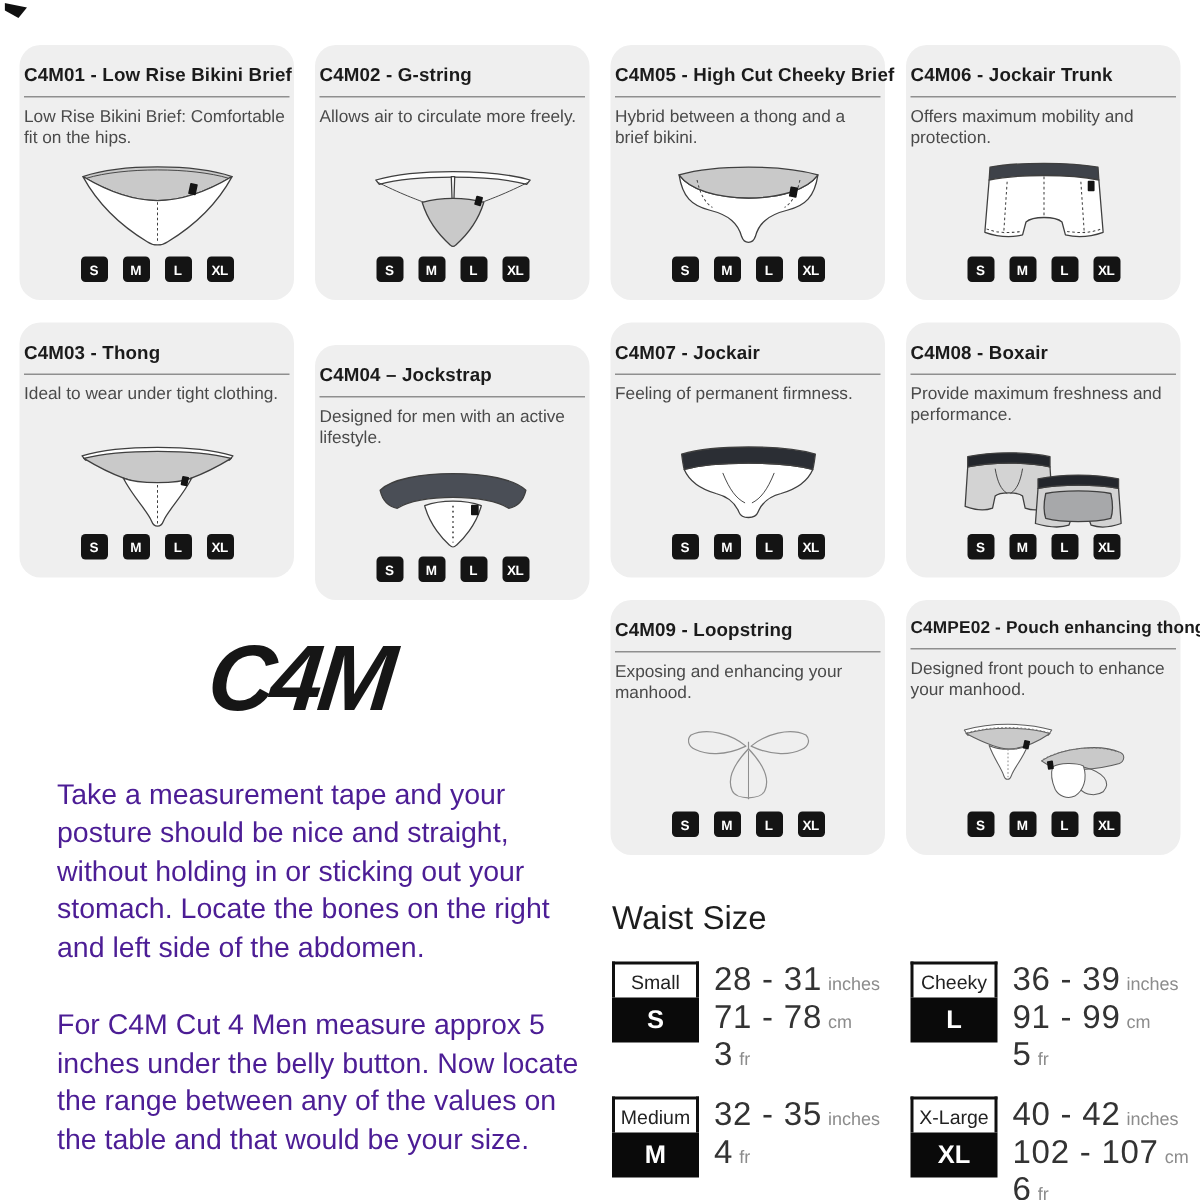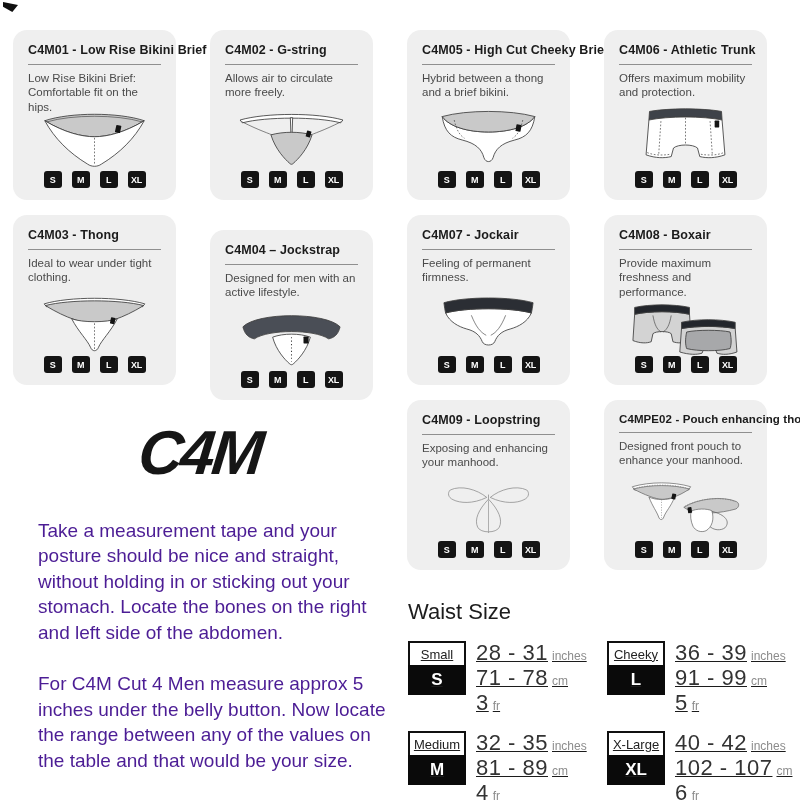--- a/index.html
+++ b/index.html
@@ -1,22 +1,22 @@
 <!DOCTYPE html>
 <html><head>
 <meta charset="utf-8">
 <style>
   html,body{margin:0;padding:0;background:#ffffff;}
   #page{position:relative;width:800px;height:800px;background:#ffffff;overflow:hidden;
         font-family:"Liberation Sans",sans-serif;color:#1c1c1c;}
   .corner-mark{position:absolute;left:3px;top:2px;width:15px;height:10px;background:#101010;
         clip-path:polygon(0 0,100% 30%,62% 100%,0 48%);}
   
-  .card{position:absolute;width:163px;height:170px;background:#efefef;border-radius:14px;
-        padding:13px 15px 10px;box-sizing:border-box;display:flex;flex-direction:column;}
+  .card{position:absolute;width:183px;height:170px;background:#efefef;border-radius:14px;
+        padding:13px 3px 10px;box-sizing:border-box;display:flex;flex-direction:column;}
   .ct{margin:0;font-size:12.5px;font-weight:bold;color:#1b1b1b;letter-spacing:.1px;white-space:nowrap;}
   .divider{height:1px;background:#8f8f8f;margin:7px 0 6px;}
   .cd{margin:0;font-size:11.5px;line-height:1.25;color:#4a4a4a;min-height:29px;}
   .illo{flex:1;display:flex;align-items:center;justify-content:center;}
   .illo svg{width:156px;height:64px;display:block;}
   .chips{display:flex;justify-content:center;gap:10px;padding-bottom:2px;}
   .chip{width:18px;height:17px;background:#141414;color:#fff;border-radius:3px;
         font-size:9px;font-weight:bold;display:flex;align-items:center;justify-content:center;letter-spacing:-.3px;}
   
   .brand{position:absolute;left:30px;top:424px;width:340px;text-align:center;}
@@ -25,21 +25,21 @@
   .brand-sub{font-size:14px;letter-spacing:2.5px;color:#2a2a2a;margin-top:1px;}
   
   .instructions{position:absolute;left:38px;top:518px;width:358px;font-size:19px;
         line-height:1.34;color:#4c1d95;}
   .instructions p{margin:0;}
   .instructions p + p{margin-top:26px;}
   
   .waist{position:absolute;left:408px;top:599px;width:385px;}
   .waist-title{font-size:22px;font-weight:500;color:#1d1d1d;margin:0 0 16px 0;}
   .waist-grid{display:grid;grid-template-columns:199px 186px;row-gap:14px;}
-  .wentry{display:flex;text-decoration:underline;}
+  .wentry{display:flex;}
   .sizebox{width:58px;flex:none;}
   .sizebox .lab{height:24px;background:#ffffff;border:2px solid #101010;border-bottom:none;
         display:flex;align-items:center;justify-content:center;font-size:13px;color:#222;box-sizing:border-box;}
   .sizebox .abbr{height:30px;background:#0a0a0a;color:#fff;display:flex;align-items:center;
         justify-content:center;font-size:17px;font-weight:bold;}
   .measures{margin-left:10px;padding-top:1px;}
   .mline{line-height:22px;white-space:nowrap;}
   .big{font-size:22px;color:#333;letter-spacing:.5px;}
   .unit{font-size:12px;color:#8c8c8c;margin-left:4px;}
   
@@ -114,21 +114,21 @@
     </div>
     <div class="chips">
       <span class="chip">S</span>
       <span class="chip">M</span>
       <span class="chip">L</span>
       <span class="chip">XL</span>
     </div>
   </section>
 
   <section class="card" style="left:604px;top:30px">
-    <h3 class="ct">C4M06 - Athletic Trunk</h3>
+    <h3 class="ct">C4M06 - Jockair Trunk</h3>
     <div class="divider"></div>
     <p class="cd">Offers maximum mobility and protection.</p>
     <div class="illo">
       <svg viewBox="0 0 200 112">
         <path class="o" d="M37 13 C70 7 130 7 163 13 L164 28 C130 21 70 21 36 28 Z" fill="#3e4249"></path>
         <path class="o" d="M36 28 C70 21 130 21 164 28 L169 89 C152 95 137 95 125 92 L121 77 C113 70 87 70 79 77 L75 92 C63 95 48 95 31 89 Z" fill="#ffffff"></path>
         <path class="dash" d="M57 30 L53 90"></path>
         <path class="dash" d="M143 30 L147 90"></path>
         <path class="dash" d="M100 24 L100 70"></path>
         <path class="dash" d="M33 85 C45 90 60 90 73 88"></path>
@@ -314,21 +314,20 @@
         </div>
       </div>
 
       <div class="wentry">
         <div class="sizebox">
           <div class="lab">Medium</div>
           <div class="abbr">M</div>
         </div>
         <div class="measures">
           <div class="mline"><span class="big">32 - 35</span><span class="unit">inches</span></div>
-          <div class="mline"><span class="big">81 - 89</span><span class="unit">cm</span></div>
           <div class="mline"><span class="big">4</span><span class="unit">fr</span></div>
         </div>
       </div>
 
       <div class="wentry">
         <div class="sizebox">
           <div class="lab">X-Large</div>
           <div class="abbr">XL</div>
         </div>
         <div class="measures">

